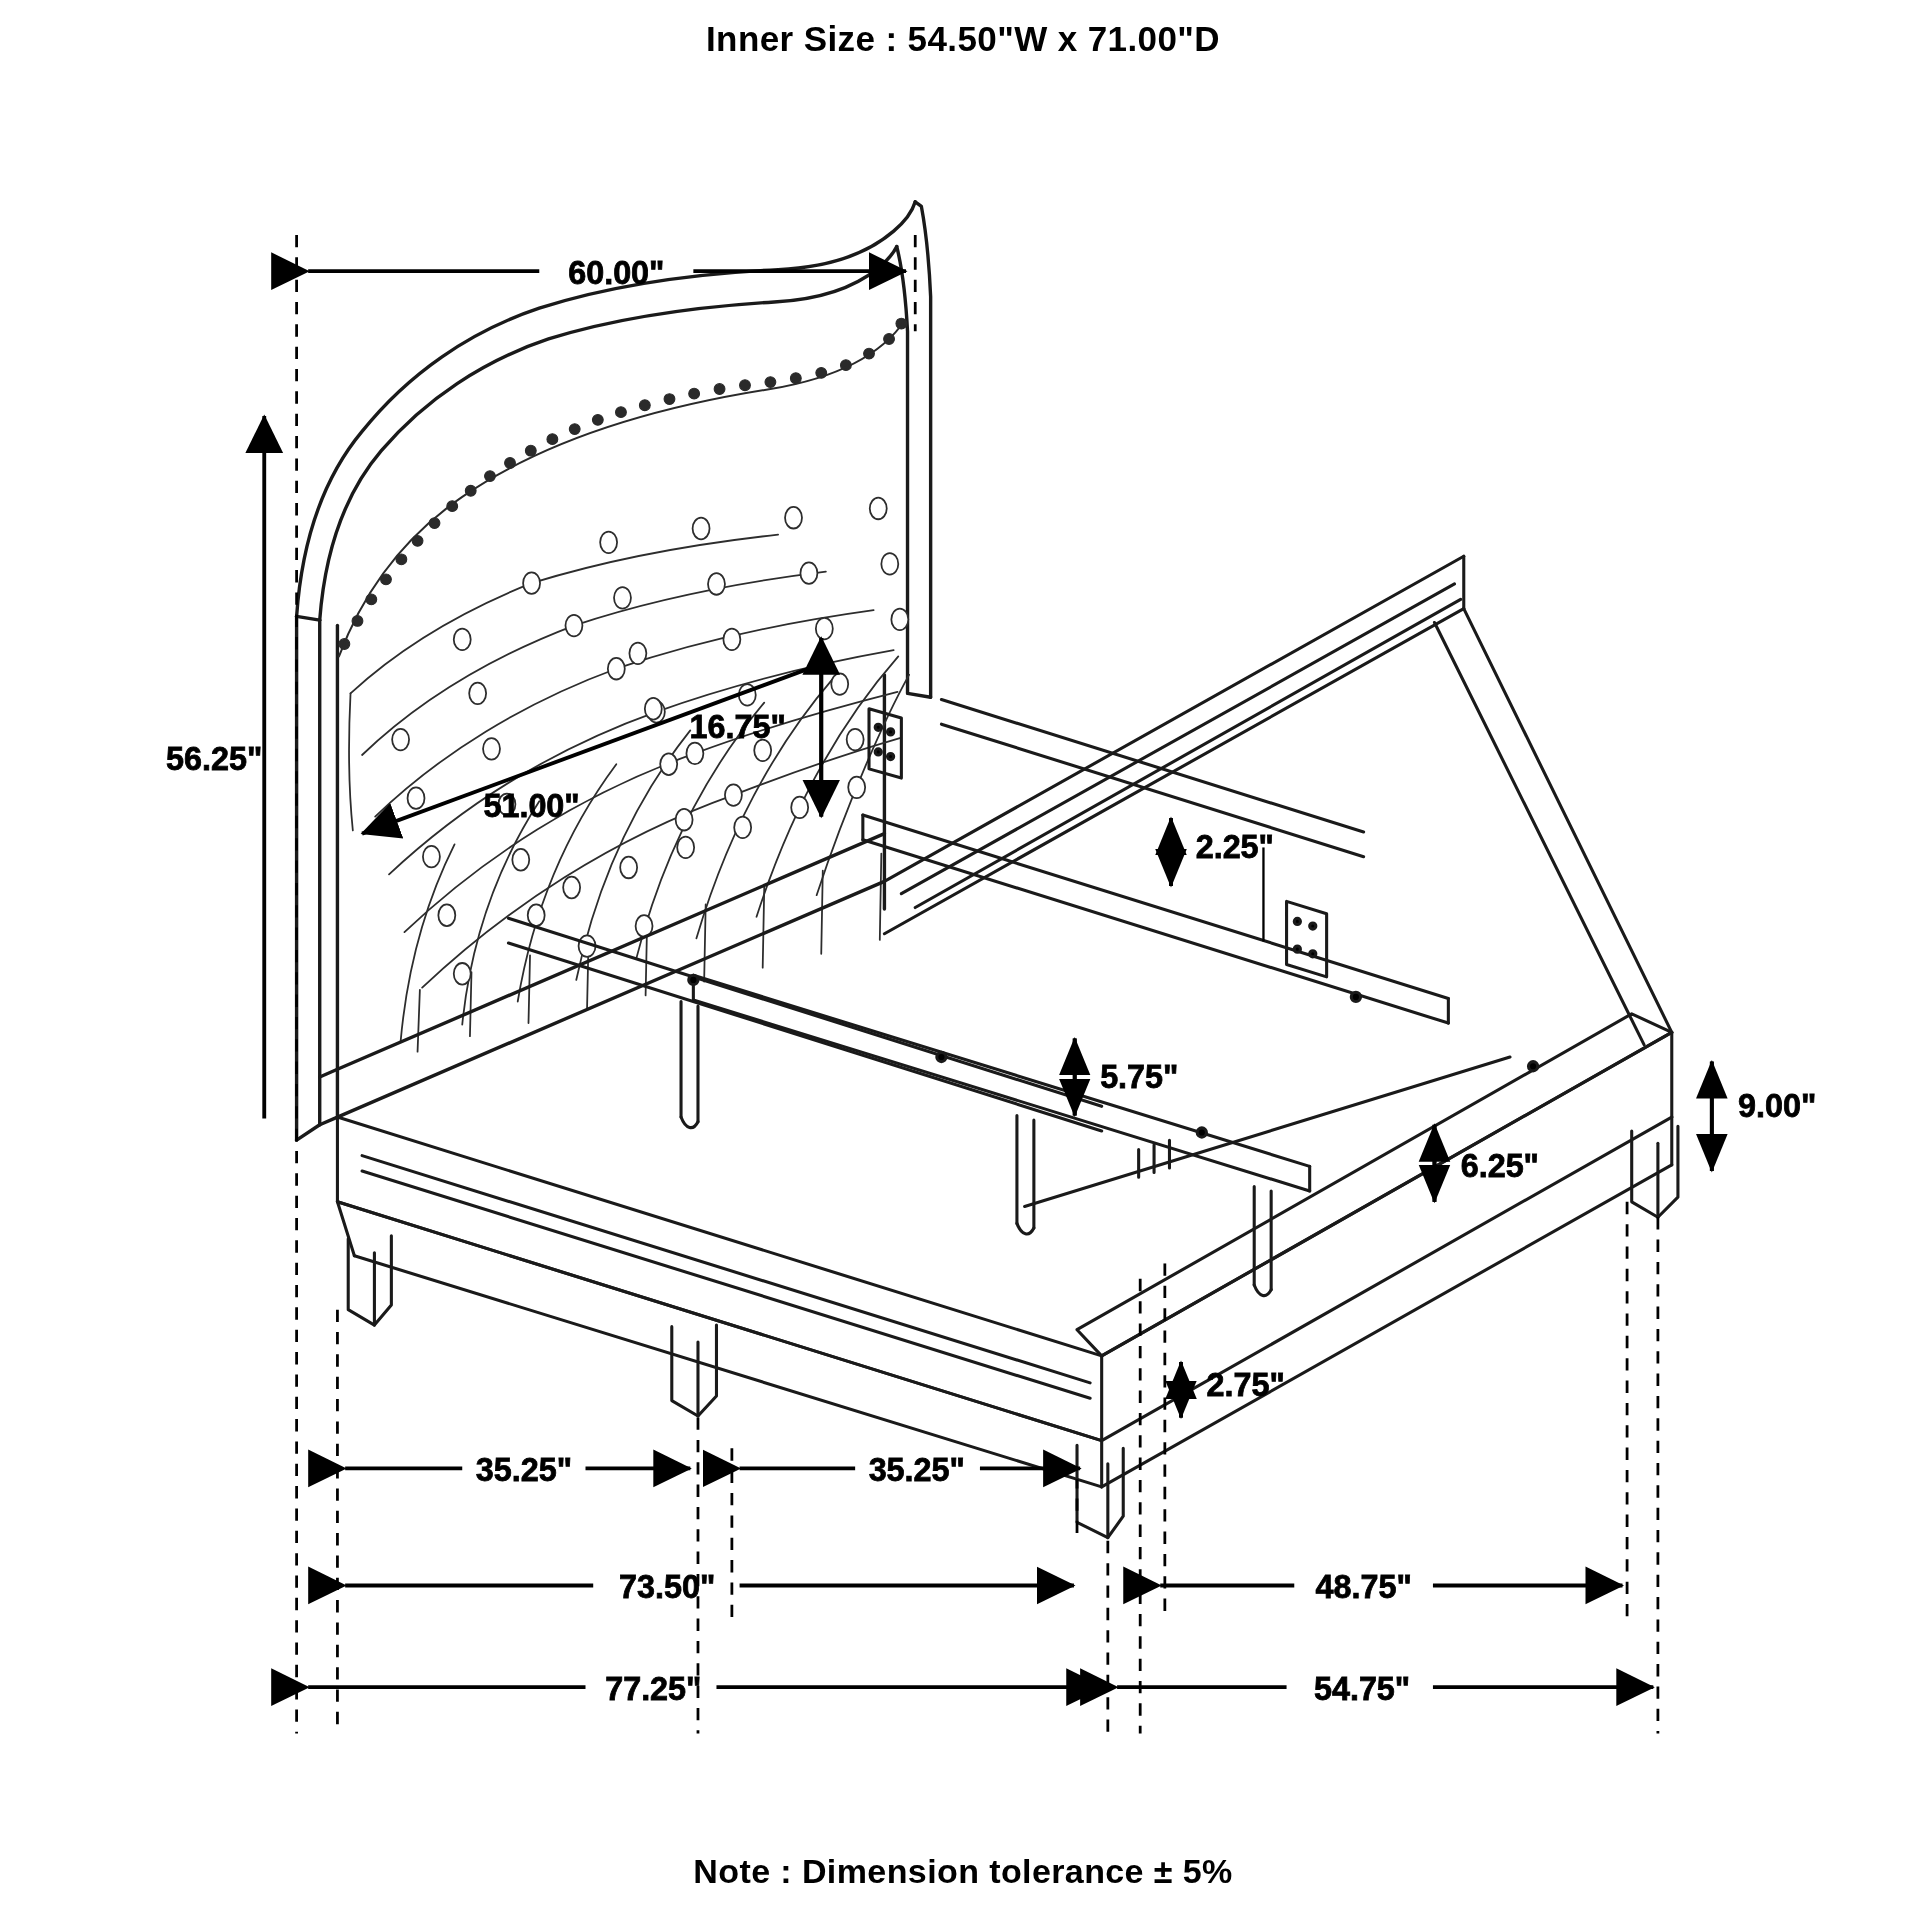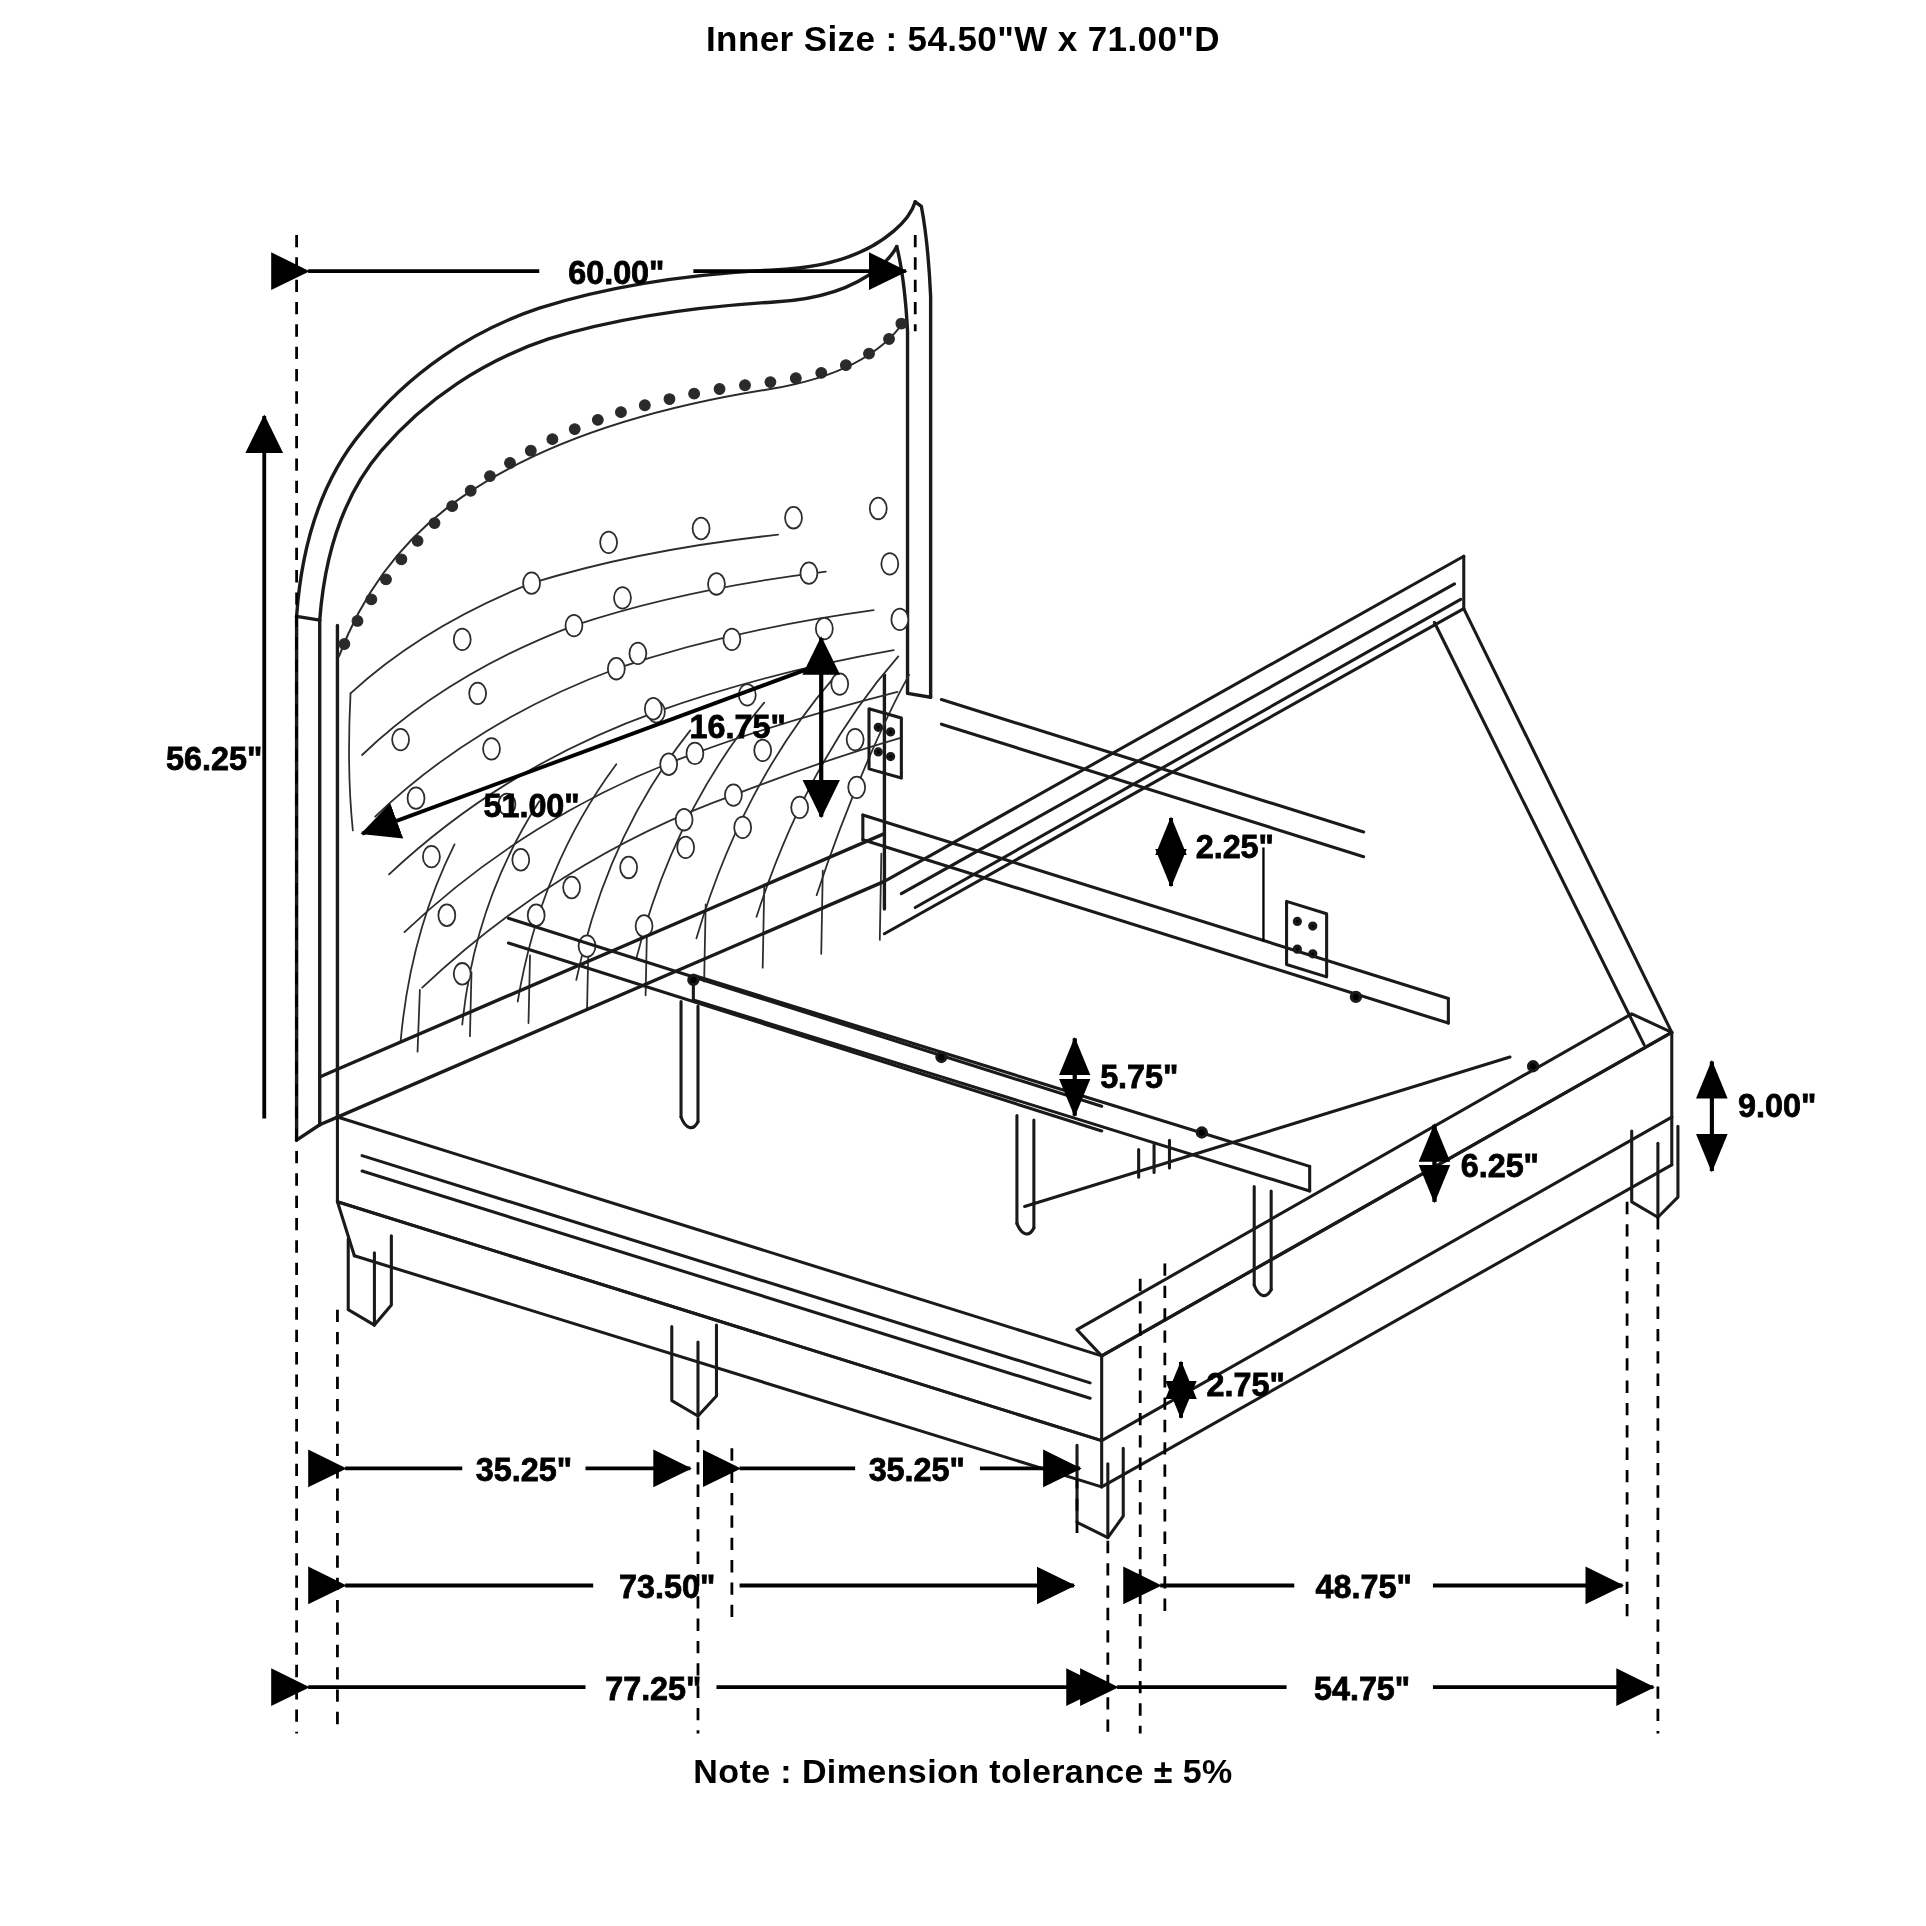--- a/index.html
+++ b/index.html
@@ -12,21 +12,21 @@
   }
   #stage{position:absolute;inset:0;width:1926px;height:1926px;}
   .title-text{
     position:absolute;
     left:0;right:0;
     text-align:center;
     font-weight:bold;
     letter-spacing:0.4px;
   }
   #page-title{top:18.5px;font-size:35px;}
-  #page-note{top:1752px;font-size:34px;}
+  #page-note{top:1852px;font-size:34px;}
   svg#drawing{position:absolute;left:0;top:0;width:1926px;height:1926px;}
   .dimtext{
     font-family:"Liberation Sans", sans-serif;
     font-weight:bold;
     font-size:42px;
     fill:#000;
   }
 </style>
 </head>
 <body>

